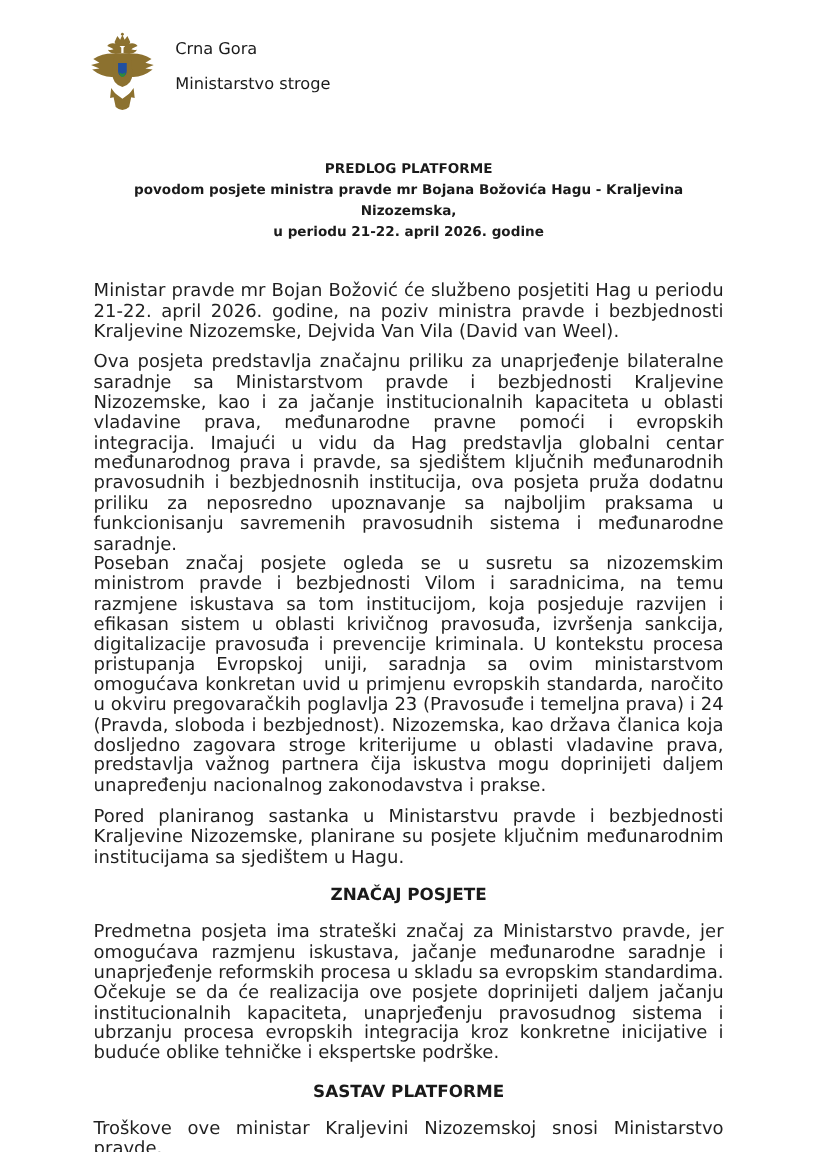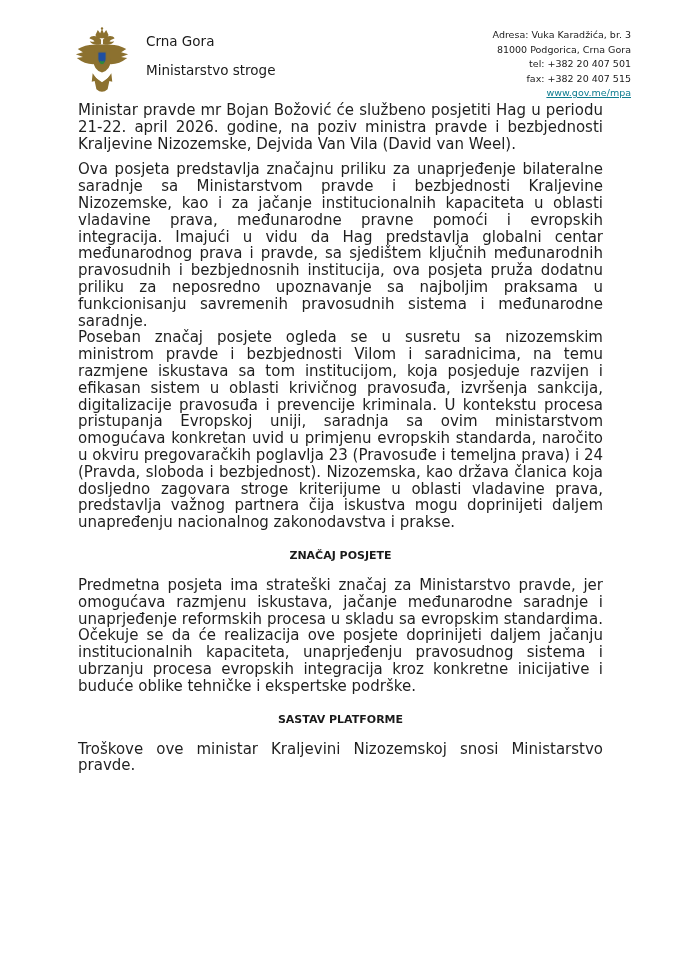--- a/index.html
+++ b/index.html
@@ -82,21 +82,21 @@
     line-height: 16.8px;
     color: #1f1f1f;
   }
   .para.gap {
     margin-top: 9px;
   }
   .section-heading {
     margin: 16px 0 13px 0;
     text-align: center;
     font-weight: bold;
-    font-size: 11px;
+    font-size: 14px;
     line-height: 17px;
     color: #1a1a1a;
   }
 </style>
 </head>
 <body>
 
 <div class="page">
 
   <header class="letterhead">
@@ -126,35 +126,34 @@
           <path d="M51 54 h18 v15 q0 10 -9 12 q-9 -2 -9 -12 z" fill="#1f4fa0" stroke="#8c712f" stroke-width="2.5"></path>
           <path d="M54 72 q6 5 12 0 l-2.5 7 q-3.5 2.5 -7 0 z" fill="#2e8b3a"></path>
         </svg>
       </div>
       <div class="org">
         <div class="org-line">Crna Gora</div>
         <div class="org-line">Ministarstvo stroge</div>
       </div>
     </div>
 
-    <div class="address">
-      <div>Adresa: Vuka Karadžića, br. 3</div>
-      <div>81000 Podgorica, Crna Gora</div>
-      <div>tel: +382 20 407 501</div>
-      <div>fax: +382 20 407 515</div>
-      <a class="site-link" href="#">www.gov.me/mpa</a>
-    </div>
   </header>
 
   <main class="doc-body">
 
+    <div class="title-block">
+      <div>PREDLOG PLATFORME</div>
+      <div>povodom posjete ministra pravde mr Bojana Božovića Hagu - Kraljevina Nizozemska,</div>
+      <div>u periodu 21-22. april 2026. godine</div>
+    </div>
 
     <p class="para">Ministar pravde mr Bojan Božović će službeno posjetiti Hag u periodu 21-22. april 2026. godine, na poziv ministra pravde i bezbjednosti Kraljevine Nizozemske, Dejvida Van Vila (David van Weel).</p>
     <p class="para gap">Ova posjeta predstavlja značajnu priliku za unaprjeđenje bilateralne saradnje sa Ministarstvom pravde i bezbjednosti Kraljevine Nizozemske, kao i za jačanje institucionalnih kapaciteta u oblasti vladavine prava, međunarodne pravne pomoći i evropskih integracija. Imajući u vidu da Hag predstavlja globalni centar međunarodnog prava i pravde, sa sjedištem ključnih međunarodnih pravosudnih i bezbjednosnih institucija, ova posjeta pruža dodatnu priliku za neposredno upoznavanje sa najboljim praksama u funkcionisanju savremenih pravosudnih sistema i međunarodne saradnje.</p>
     <p class="para">Poseban značaj posjete ogleda se u susretu sa nizozemskim ministrom pravde i bezbjednosti Vilom i saradnicima, na temu razmjene iskustava sa tom institucijom, koja posjeduje razvijen i efikasan sistem u oblasti krivičnog pravosuđa, izvršenja sankcija, digitalizacije pravosuđa i prevencije kriminala. U kontekstu procesa pristupanja Evropskoj uniji, saradnja sa ovim ministarstvom omogućava konkretan uvid u primjenu evropskih standarda, naročito u okviru pregovaračkih poglavlja 23 (Pravosuđe i temeljna prava) i 24 (Pravda, sloboda i bezbjednost). Nizozemska, kao država članica koja dosljedno zagovara stroge kriterijume u oblasti vladavine prava, predstavlja važnog partnera čija iskustva mogu doprinijeti daljem unapređenju nacionalnog zakonodavstva i prakse.</p>
+    <p class="para gap">Pored planiranog sastanka u Ministarstvu pravde i bezbjednosti Kraljevine Nizozemske, planirane su posjete ključnim međunarodnim institucijama sa sjedištem u Hagu.</p>
 
     <h2 class="section-heading">ZNAČAJ POSJETE</h2>
     <p class="para">Predmetna posjeta ima strateški značaj za Ministarstvo pravde, jer omogućava razmjenu iskustava, jačanje međunarodne saradnje i unaprjeđenje reformskih procesa u skladu sa evropskim standardima. Očekuje se da će realizacija ove posjete doprinijeti daljem jačanju institucionalnih kapaciteta, unaprjeđenju pravosudnog sistema i ubrzanju procesa evropskih integracija kroz konkretne inicijative i buduće oblike tehničke i ekspertske podrške.</p>
 
     <h2 class="section-heading">SASTAV PLATFORME</h2>
     <p class="para">Troškove ove ministar Kraljevini Nizozemskoj snosi Ministarstvo pravde.</p>
 
   </main>
 </div>
 

